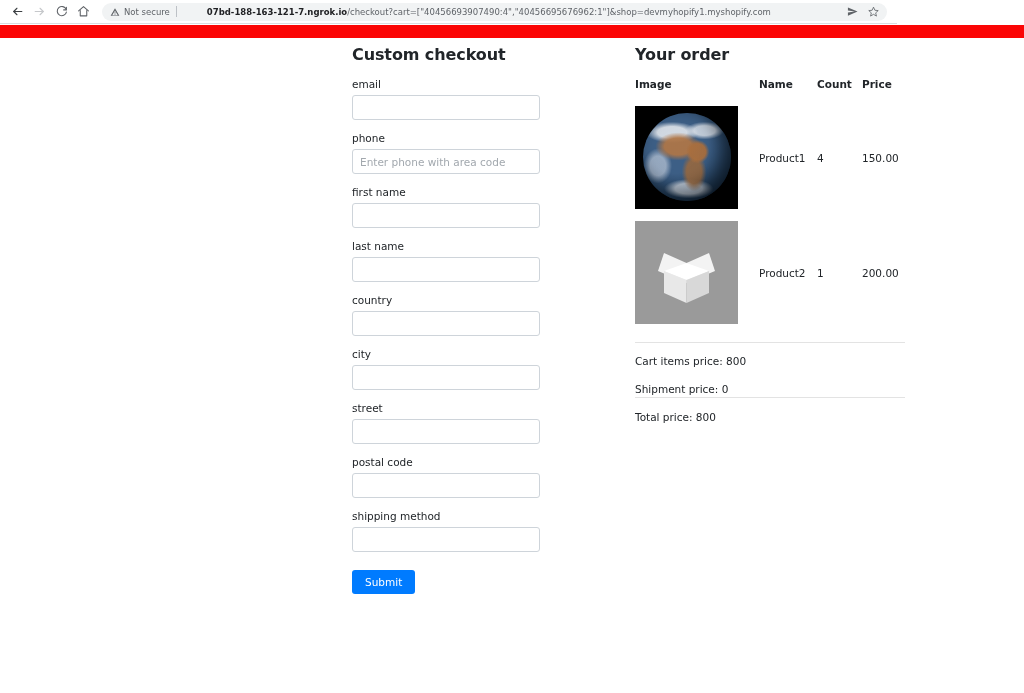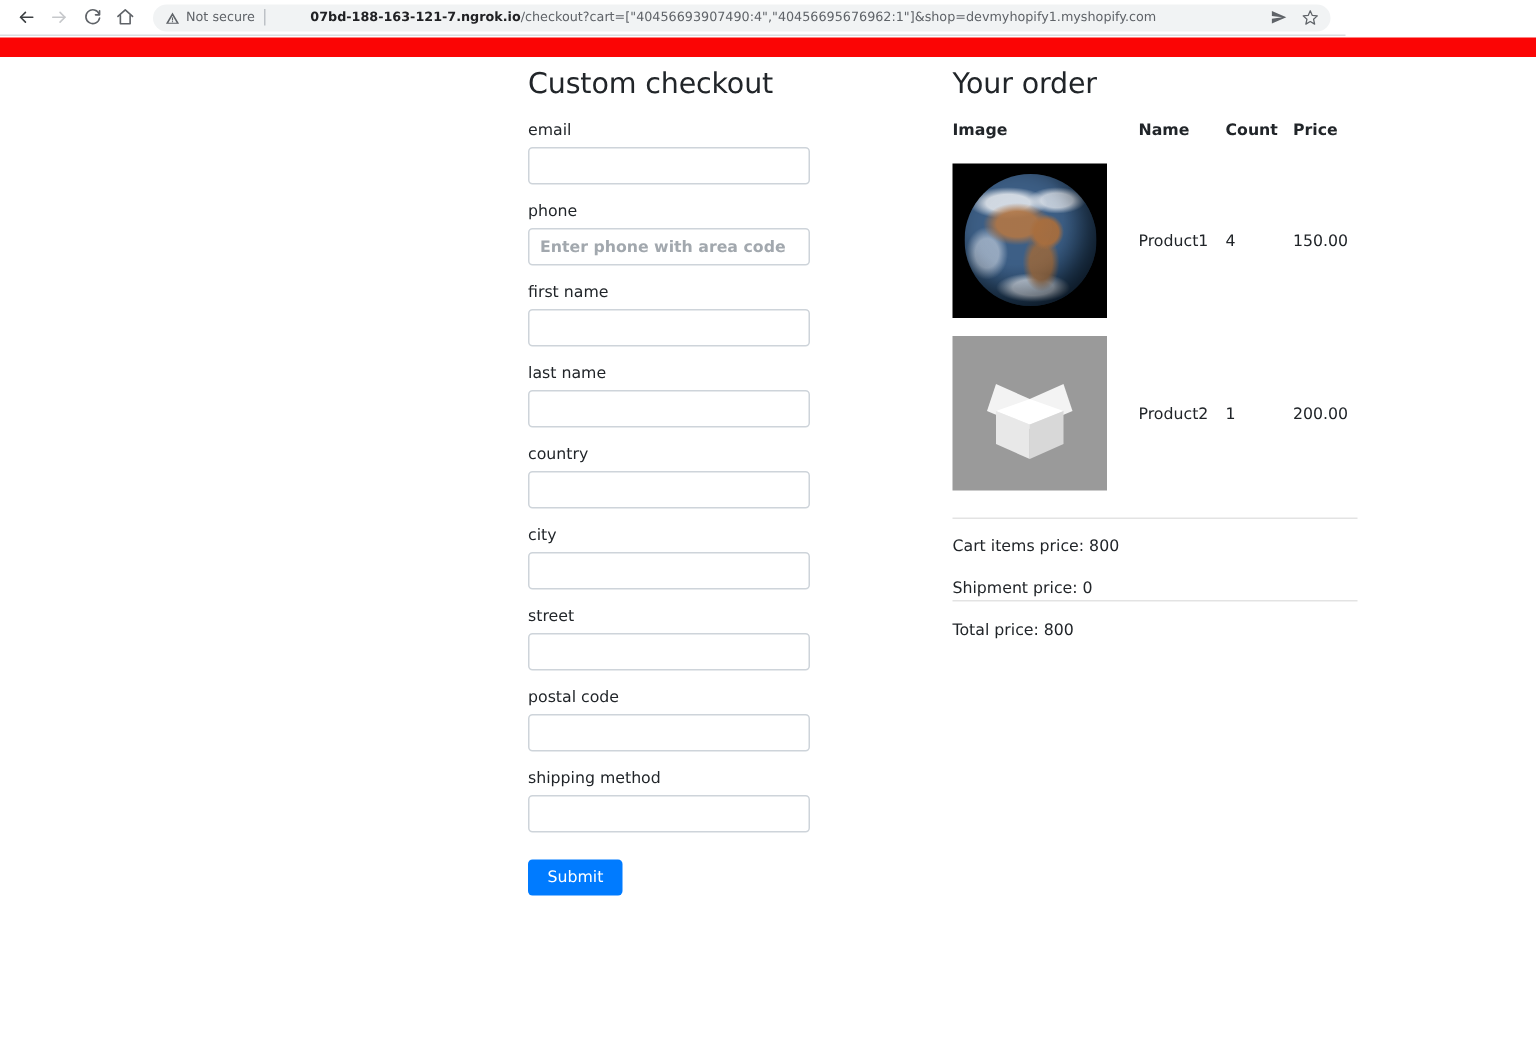--- a/index.html
+++ b/index.html
@@ -87,22 +87,22 @@
     background: #ffffff;
   }
 
   
   .checkout-col {
     position: absolute;
     left: 352px; top: 7px;
     width: 260px;
   }
   .section-title {
-    font-size: 19px;
-    font-weight: normal;
+    font-size: 16px;
+    font-weight: bold;
     color: #212529;
     margin: 0 0 14px 0;
     letter-spacing: -0.1px;
   }
   .field { margin-bottom: 12px; }
   .field-label {
     display: block;
     font-size: 10.5px;
     color: #212529;
     margin-bottom: 5px;
@@ -112,21 +112,20 @@
     width: 188px;
     height: 25px;
     border: 1px solid #ced4da;
     border-radius: 3px;
     background: #ffffff;
     font-size: 10.5px;
     color: #495057;
     padding: 0 7px;
     outline: none;
     font-family: "DejaVu Sans", sans-serif;
-    font-weight: bold;
   }
   .field-input::placeholder { color: #a2a8ae; }
   .submit-btn {
     margin-top: 6px;
     border: none;
     border-radius: 3px;
     color: #ffffff;
     font-size: 10.5px;
     padding: 6px 13px;
     cursor: pointer;

